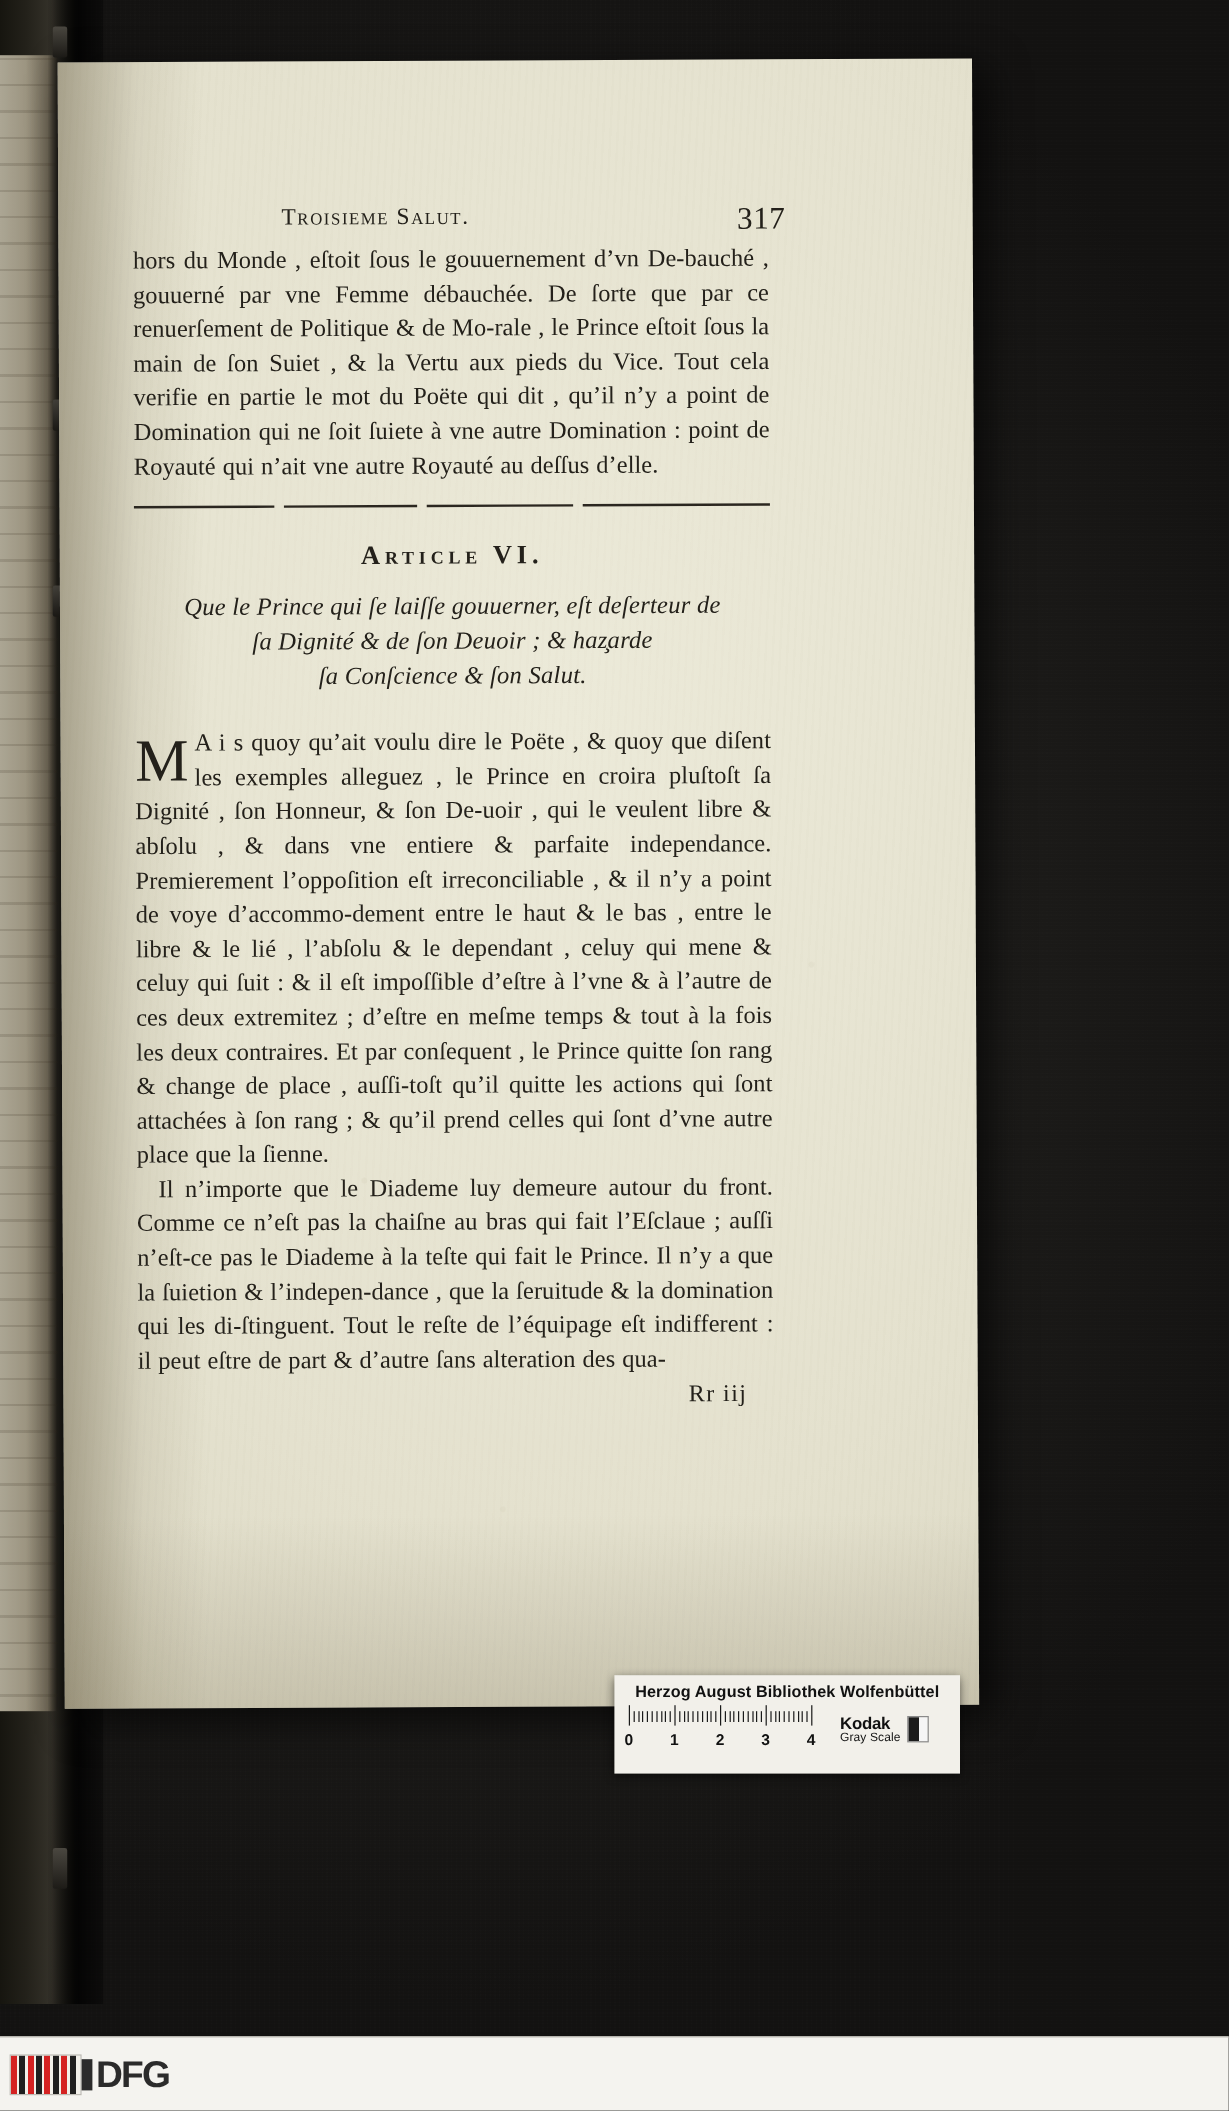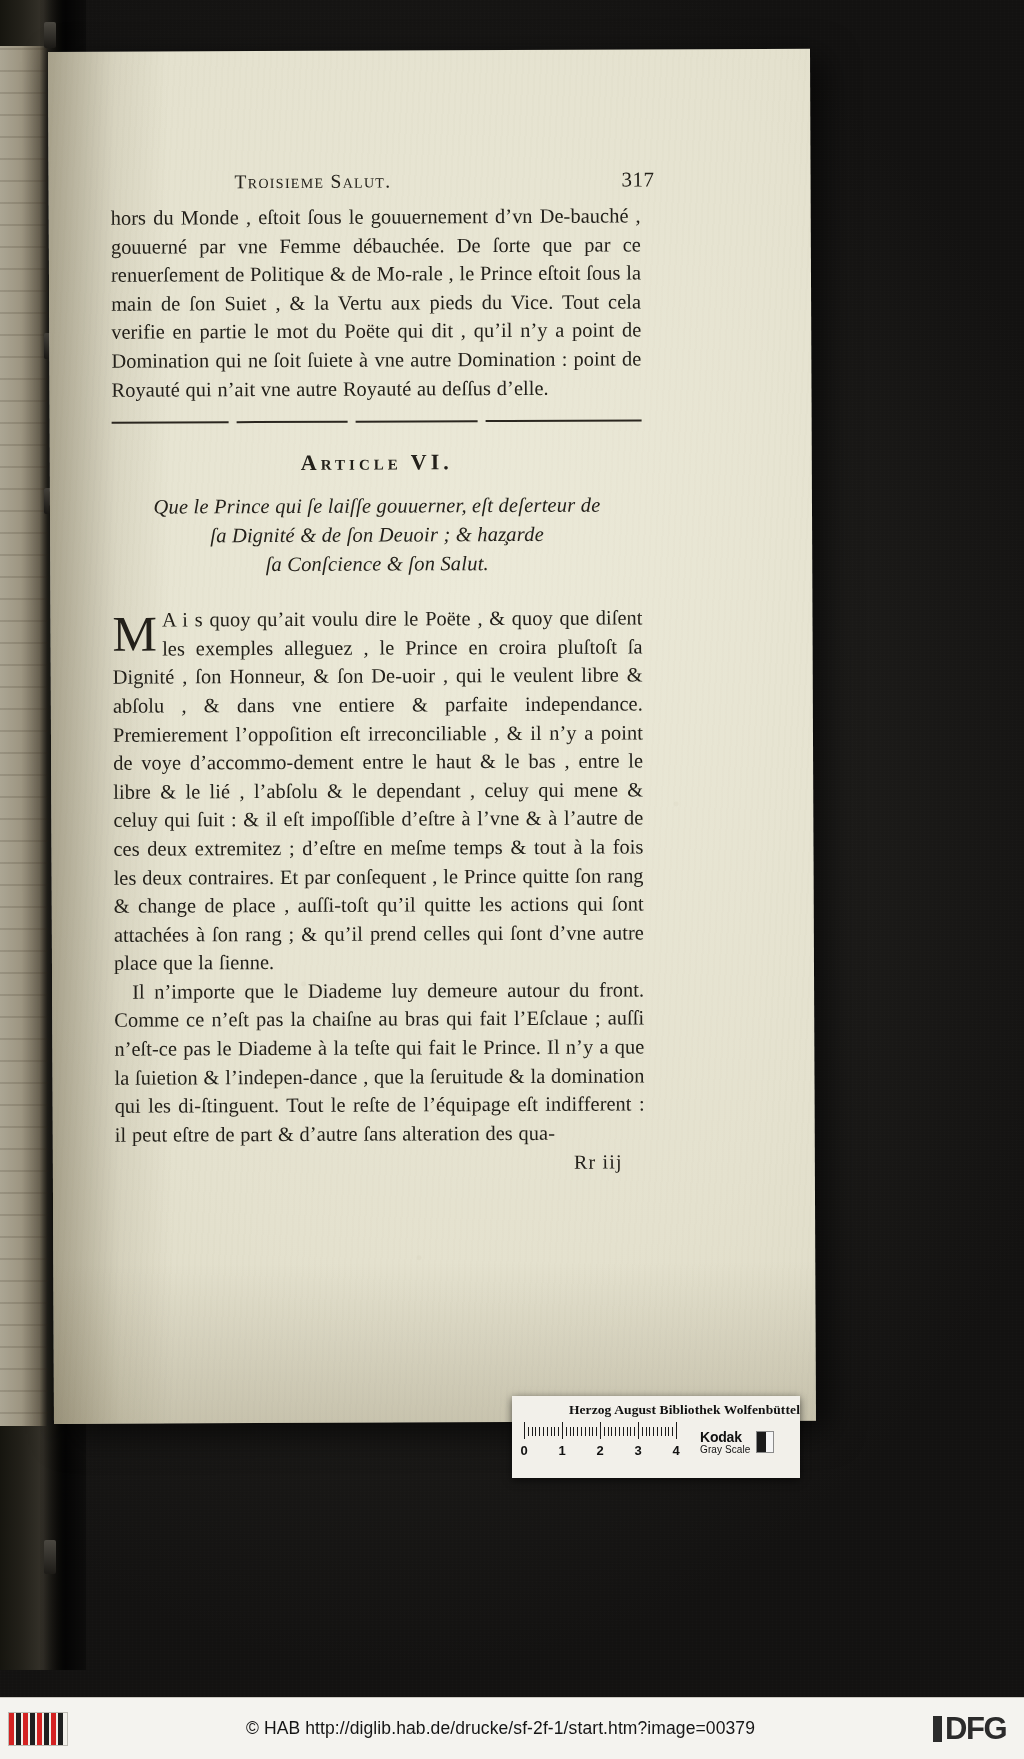--- a/index.html
+++ b/index.html
@@ -104,21 +104,21 @@
   }
   #header-title {
     position: absolute; left: 124px; top: 0;
     font-size: 19.5px;
     font-variant: small-caps;
     letter-spacing: 1.3px;
     white-space: nowrap;
   }
   #page-number {
     position: absolute; right: -14px; top: -2px;
-    font-size: 21px;
+    font-size: 26px;
     letter-spacing: .5px;
   }
 
   .bodytext {
     font-size: 20.4px;
     line-height: 28.6px;
     text-align: justify;
     text-justify: inter-word;
     margin: 0;
     letter-spacing: .05px;
@@ -185,27 +185,26 @@
   #scan-target {
     position: absolute;
     left: 512px; top: 1396px;
     width: 288px; height: 82px;
     background: #f2f0ea;
     box-shadow: 0 2px 8px rgba(0,0,0,.6);
     font-family: "Liberation Sans", sans-serif;
     color: #111;
   }
   #library-name {
-    text-align: right;
+    text-align: center;
     font-size: 13.5px;
     font-weight: bold;
     padding-top: 6px;
     letter-spacing: .1px;
     white-space: nowrap;
-    font-family: Liberation Serif, serif;
   }
   #target-body {
     display: flex; align-items: flex-start;
     padding: 3px 4px 0 4px;
   }
   #ruler { position: relative; width: 182px; height: 52px; }
   #ruler-ticks { position: relative; height: 22px; margin-left: 4px; }
   #ruler-ticks i {
     position: absolute; top: 6px; width: 1px; height: 9px; background: #1a1a1a;
   }
@@ -375,18 +374,17 @@
     <div id="kodak-block">
       <div id="kodak-word">Kodak</div>
       <div id="kodak-sub">Gray Scale</div>
     </div>
     <div id="gray-patch"></div>
   </div>
 </div>
 
 <div id="bottom-bar">
   <div id="color-strip"></div>
-  <div id="credit-line">© HAB http://diglib.hab.de/drucke/sf-2f-1/start.htm?image=00379</div>
   <div id="dfg-logo">
     <span class="bar"></span>
       <span>DFG</span>
   </div>
 </div>
 
 </body></html>

